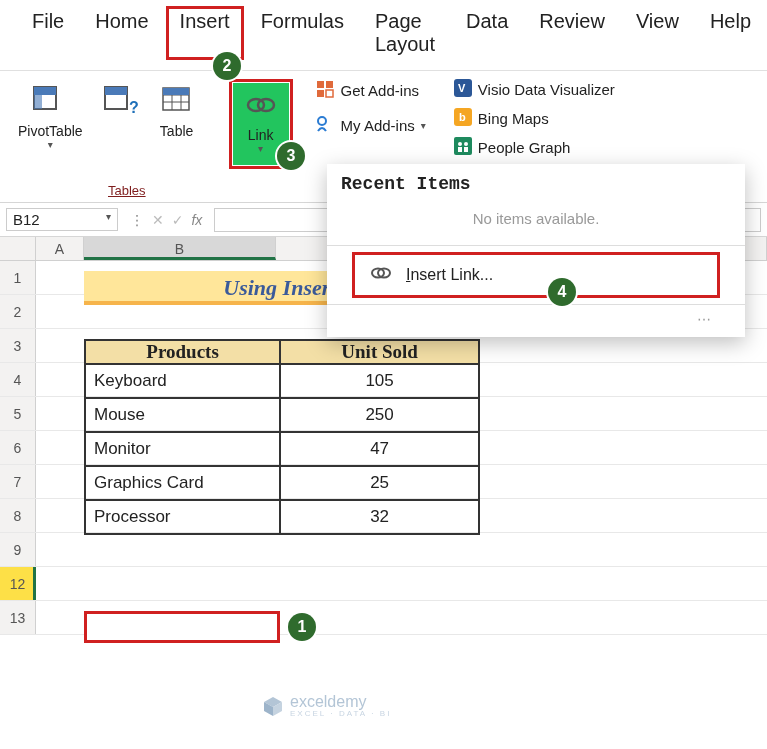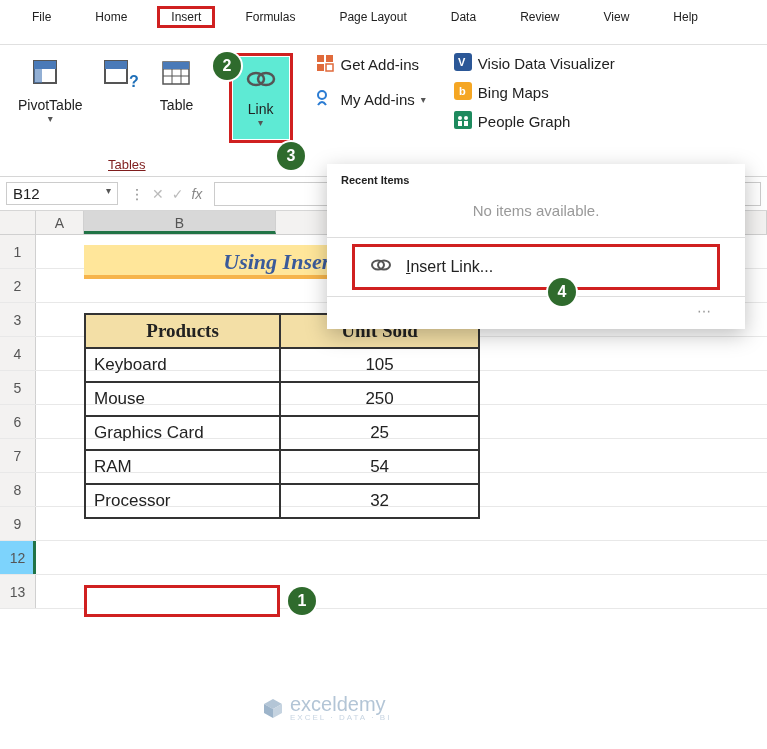--- a/index.html
+++ b/index.html
@@ -1,38 +1,38 @@
 <!DOCTYPE html>
 <html><head>
 <meta charset="utf-8">
 <style>
   * { box-sizing: border-box; margin: 0; padding: 0; font-family: "Segoe UI", Arial, sans-serif; }
   body { width: 767px; height: 749px; background: #fff; position: relative; overflow: hidden; font-size: 14px; color: #222; }
 
   
-  .menubar { display: flex; gap: 16px; padding: 6px 18px 16px 18px; border-bottom: 1px solid #e0e0e0; font-size: 12px; }
+  .menubar { display: flex; gap: 3px; padding: 6px 18px 10px 18px; border-bottom: 1px solid #e0e0e0; font-size: 20px; }
   .menubar .menu-item { padding: 4px 14px; cursor: default; }
   .menubar .menu-item.highlight { border: 3px solid #d02020; position: relative; padding: 1px 11px; }
 
   
   .ribbon { padding: 8px 12px 0 12px; height: 132px; position: relative; border-bottom: 1px solid #d6d6d6; }
   .ribbon-group { display: flex; align-items: flex-start; gap: 8px; }
   .rbtn { display: flex; flex-direction: column; align-items: center; justify-content: flex-start; padding: 4px 6px; font-size: 14px; text-align: center; line-height: 1.15; cursor: default; }
   .rbtn .icn { width: 36px; height: 36px; display:flex; align-items:center; justify-content:center; margin-bottom:4px; }
   .rbtn .lbl { min-height: 34px; display:flex; flex-direction:column; align-items:center; justify-content:flex-start; }
   .tables-label { position:absolute; bottom:4px; left:108px; font-size:13px; color:#7f1d1d;text-decoration:underline; }
   .link-btn-wrap { border:3px solid #d02020; padding:1px; margin-left:20px; }
-  .rbtn.link { background:#5eead4; }
+  .rbtn.link { background:#22c55e; }
   .addins-col { display:flex; flex-direction:column; gap:12px; margin-left:14px; }
   .addin-row { display:flex; align-items:center; gap:6px; font-size:15px; }
   .viz-col { display:flex; flex-direction:column; gap:8px; margin-left:20px; }
 
   
   .dropdown { position: absolute; left: 327px; top: 164px; width: 418px; background: #fff; box-shadow: 0 6px 20px rgba(0,0,0,0.25); z-index: 50; }
-  .dropdown .dd-title { font-weight: bold; padding: 10px 14px 6px 14px; font-size: 11px; }
+  .dropdown .dd-title { font-weight: bold; padding: 10px 14px 6px 14px; font-size: 18px; font-family: Liberation Mono, monospace; }
   .dropdown .dd-empty { text-align:center; color:#999; font-size:15px; padding: 10px 0 18px 0; }
   .dropdown .dd-sep { border-top:1px solid #ddd; }
   .dropdown .dd-item { padding: 12px 18px; display:flex; align-items:center; gap:14px; font-size:16px; }
   .dropdown .dd-item.hl { border:3px solid #d02020; margin:6px 25px; padding:9px 15px; }
   .dropdown .dd-dots { text-align:right; padding:6px 30px 10px 0; color:#999; letter-spacing:4px; }
 
   
   .fbar-row { display:flex; align-items:center; padding:4px 6px; gap:6px; border-bottom:1px solid #d6d6d6; height:34px; }
   .namebox { width:112px; border:1px solid #ccc; background:#fff; display:flex; align-items:flex-start; justify-content:space-between; padding:2px 6px; font-size:15px; }
   .fx-btns { display:flex; align-items:center; gap:8px; color:#888; padding:0 6px; }
@@ -40,30 +40,30 @@
 
   
   .grid { position: relative; font-size:15px;}
   .col-headers { display:flex; background:#f3f2f1; border-bottom:1px solid #d0d0d0; height:24px; }
   .colh { border-right:1px solid #d0d0d0; text-align:center; color:#555; line-height:24px; font-size:14px; }
   .corner { width:36px; border-right:1px solid #d0d0d0; }
   .colA { width:48px; }
   .rows { }
   .grow { display:flex; height:34px; border-bottom:1px solid #e8e8e8; }
   .rowh { width:36px; background:#f3f2f1; border-right:1px solid #d0d0d0; text-align:center; color:#555; line-height:34px; font-size:14px;}
-  .rowh.active { background:#7dd3fc; position:relative; }
+  .rowh.active { background:#fde047; position:relative; }
   .rowh.active::after { content:""; position:absolute; right:-1px; top:0; bottom:0; width:3px; background:#217346;}
   .cellA { width:48px; } .cellB { width:192px; }
   .cellrest { flex:1; }
 
   
   .sheet-overlay { position:absolute; left:84px; top:0; }
   .big-title { position:absolute; left:0; top:34px; width:440px; height:34px; background:#ffe69a; color:#3a5a9a; font-weight:bold; font-style:italic; font-size:22px; text-align:center; line-height:34px; border-bottom:4px solid #f6b44b; font-family: Georgia, serif; }
   .data-table { position:absolute; left:0; top:102px; width:396px; border-collapse:collapse; }
-  .data-table th { background:#f3dfa6; font-weight:bold; font-size:19px; border:2px solid #333; height:34px; font-family: Georgia, serif; }
+  .data-table th { background:#f3dfa6; font-weight:bold; font-size:19px; border:2px solid #333; height:24px; font-family: Georgia, serif; }
   .data-table td { border:2px solid #333; height:34px; padding:0 8px; font-size:17px; }
   .data-table td.num { text-align:center; }
   .sel-cell { position:absolute; left:0; top:374px; width:196px; height:32px; border:3px solid #d02020; background:#fff; }
 
   
   .badge { position:absolute; width:28px; height:28px; border-radius:50%; background:#2f6b2d; color:#fff; font-weight:bold; display:flex; align-items:center; justify-content:center; font-size:16px; z-index:60; box-shadow:0 0 0 2px #fff; } 
   
   
   .watermark { position:absolute; left:262px; top:694px; display:flex; align-items:center; gap:6px; color:#b3c5d6; font-size:14px; z-index:1; }
   .watermark .wm-cube { width:22px; height:22px; }
@@ -313,26 +313,26 @@
         <tbody id="data-rows">
           <tr>
             <td>Keyboard</td>
             <td class="num">105</td>
           </tr>
           <tr>
             <td>Mouse</td>
             <td class="num">250</td>
           </tr>
           <tr>
+            <td>Monitor</td>
+            <td class="num">47</td>
+          </tr>
+          <tr>
             <td>Graphics Card</td>
             <td class="num">25</td>
-          </tr>
-          <tr>
-            <td>RAM</td>
-            <td class="num">54</td>
           </tr>
           <tr>
             <td>Processor</td>
             <td class="num">32</td>
           </tr>
         </tbody>
     </table>
     <div class="sel-cell"></div>
     <div class="badge" style="left:204px; top:376px;">1</div>
   </div>
@@ -340,16 +340,16 @@
 
 <div class="watermark">
   <span class="wm-cube">
     <svg width="22" height="22">
         <polygon points="11,2 20,7 11,12 2,7" fill="#b3c5d6"></polygon>
         <polygon points="2,7 11,12 11,21 2,16" fill="#9db4ca"></polygon>
         <polygon points="20,7 11,12 11,21 20,16" fill="#c5d3e0"></polygon>
       </svg>
   </span>
   <span class="wm-txt">
-    <span style="font-size:20px;">exceldemy</span>
+    <span style="font-size:16px;">exceldemy</span>
     <span class="wm-sub">EXCEL · DATA · BI</span>
   </span>
 </div>
 
 </body></html>

